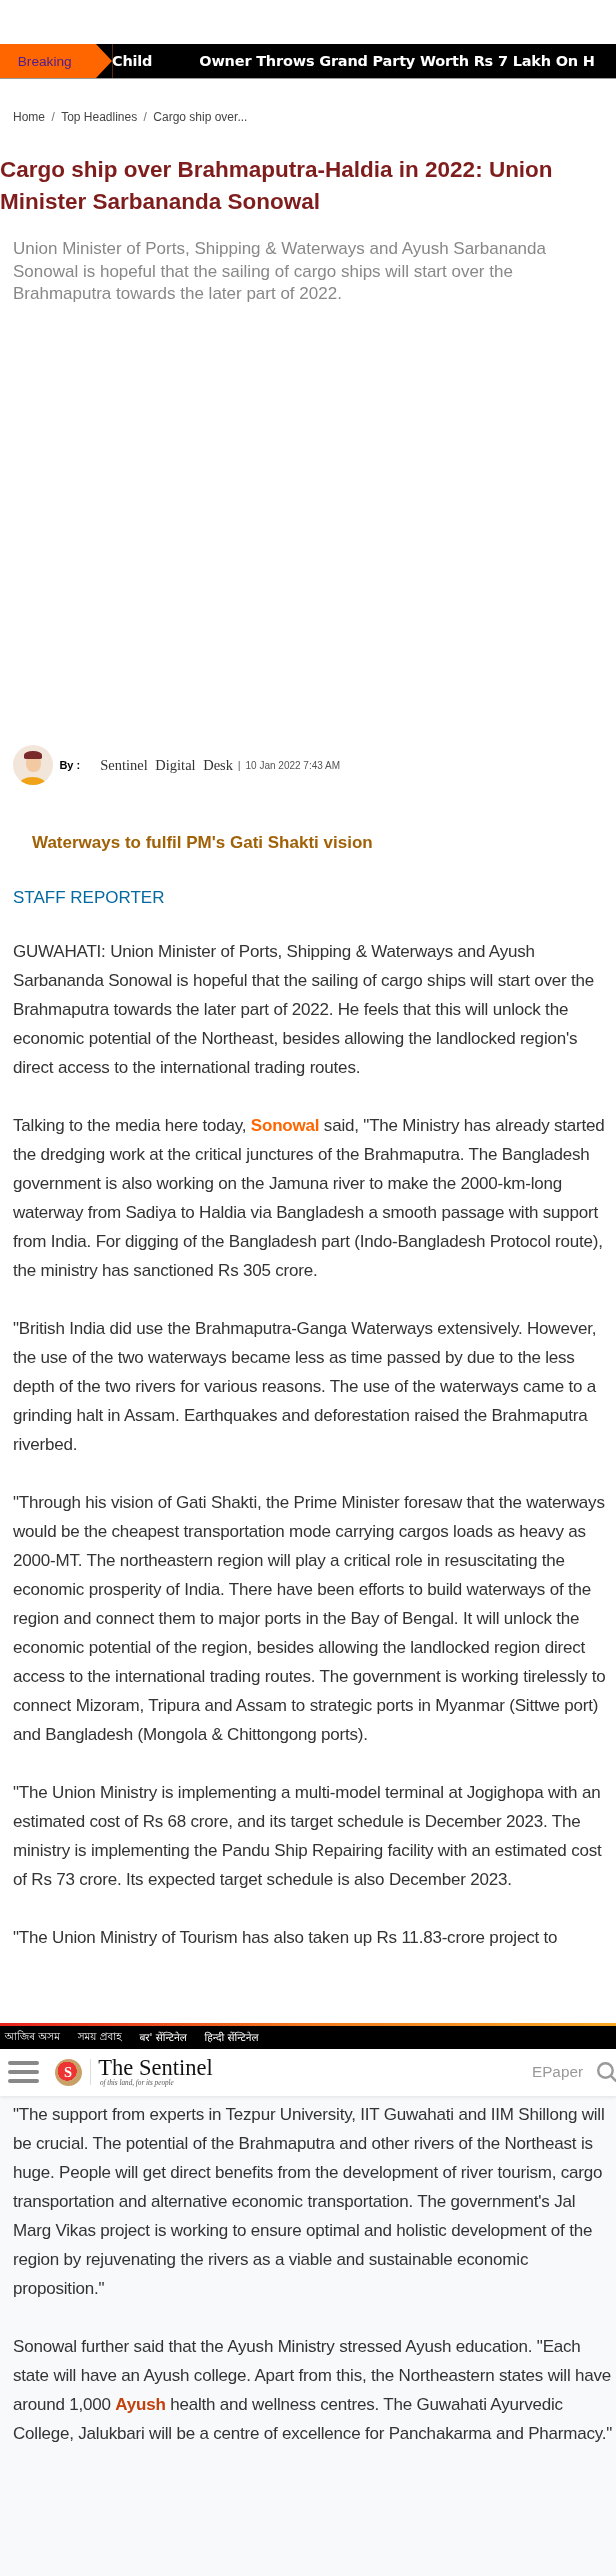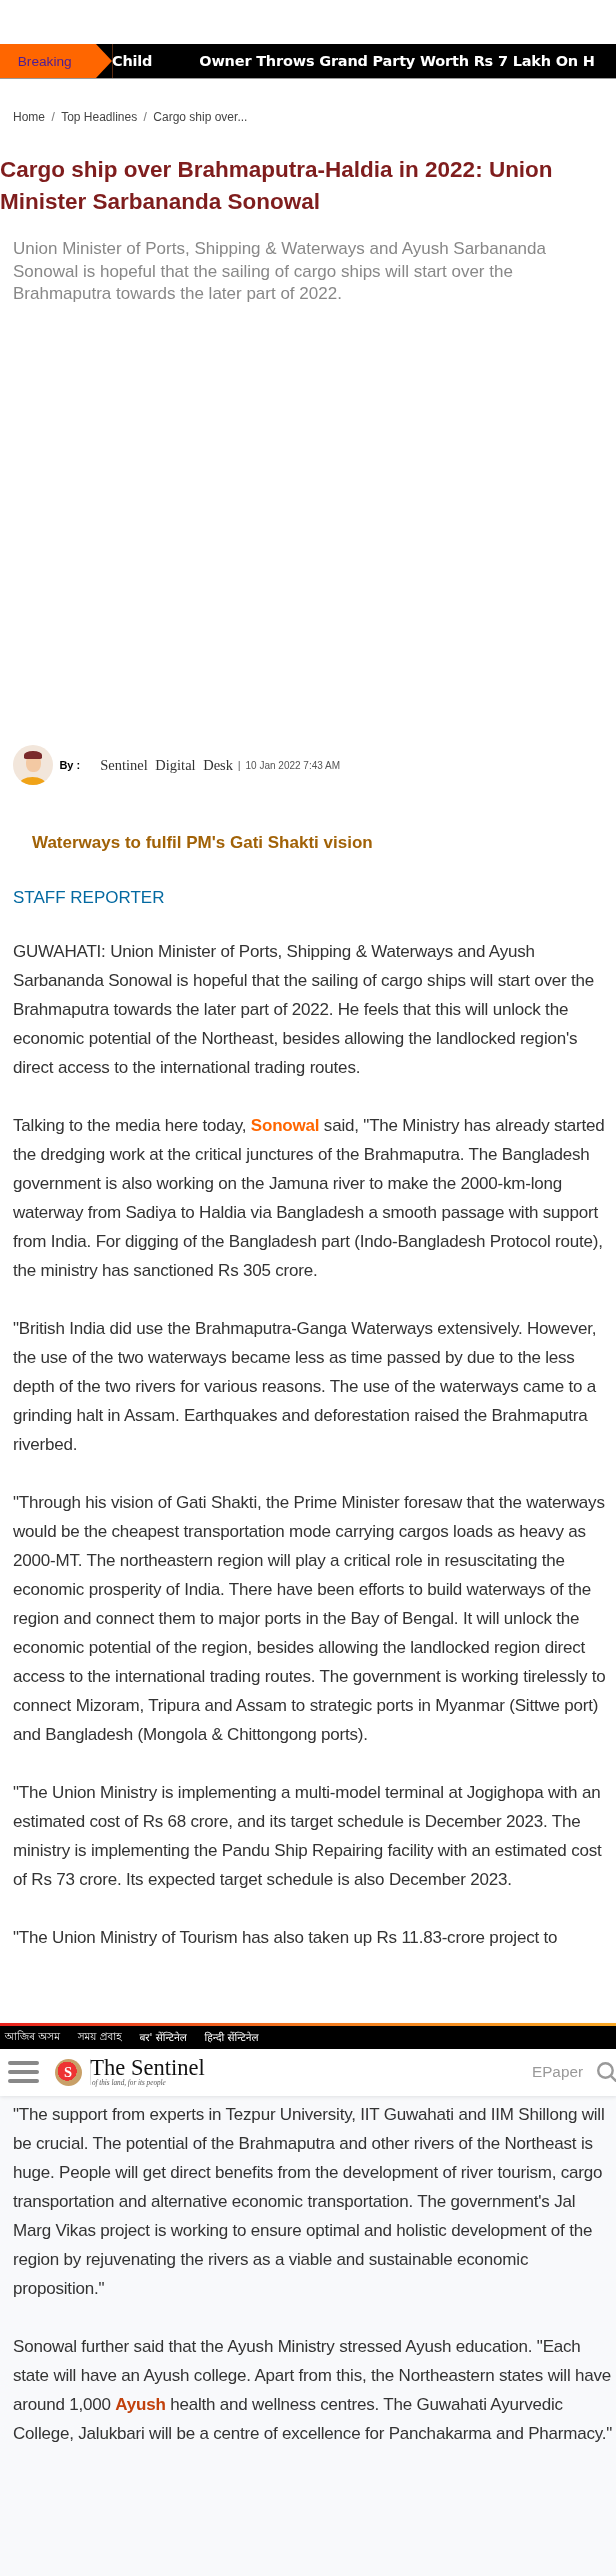--- a/index.html
+++ b/index.html
@@ -76,21 +76,21 @@
     .mastbar { height: 47px; background: #fff; display: flex; align-items: center; position: relative; }
     .hamburger { margin-left: 8px; width: 30.5px; display: flex; flex-direction: column; gap: 4.8px; }
     .hamburger span { display: block; height: 4px; background: #888; border-radius: 2.4px; }
     .logo-circle {
       margin-left: 16px; width: 27px; height: 27px; border-radius: 50%;
       background: radial-gradient(circle at 45% 45%, #e33 0 45%, #c8a068 46% 100%);
       color: #fff; font-family: "Liberation Serif", serif; font-weight: bold; font-size: 14.5px;
       display: flex; align-items: center; justify-content: center;
     }
     .logo-divider { width: 0.8px; height: 26px; background: #ddd; margin-left: 8px; }
-    .logo-text { margin-left: 0; display: flex; flex-direction: column; }
+    .logo-text { margin-left: 8px; display: flex; flex-direction: column; }
     .logo-name { font-family: "Liberation Serif", serif; font-size: 22.5px; color: #111; line-height: 22.5px; }
     .logo-tag { font-family: Liberation Serif, serif; font-style: italic; font-size: 7.2px; color: #555; margin-left: 1.6px; }
     .epaper { position: absolute; right: 34px; top: 14.5px; font-size: 15.3px; color: #999; }
     .search-icon { position: absolute; right: 0; top: 11.2px; width: 22.5px; height: 22.5px; }
 
     .lower { position: absolute; top: 2095px; left: 0; width: 617px; height: 481px; background: #f8f9fb; }
     .lower .article2 { position: absolute; top: 4.8px; left: 13px; width: 604px; }
     .lower p { font-size: 17px; line-height: 29px; color: #333; letter-spacing: -0.2px; margin-bottom: 29px; }
     .lower .hl { color: #c2410c; font-weight: bold; }
   </style>

